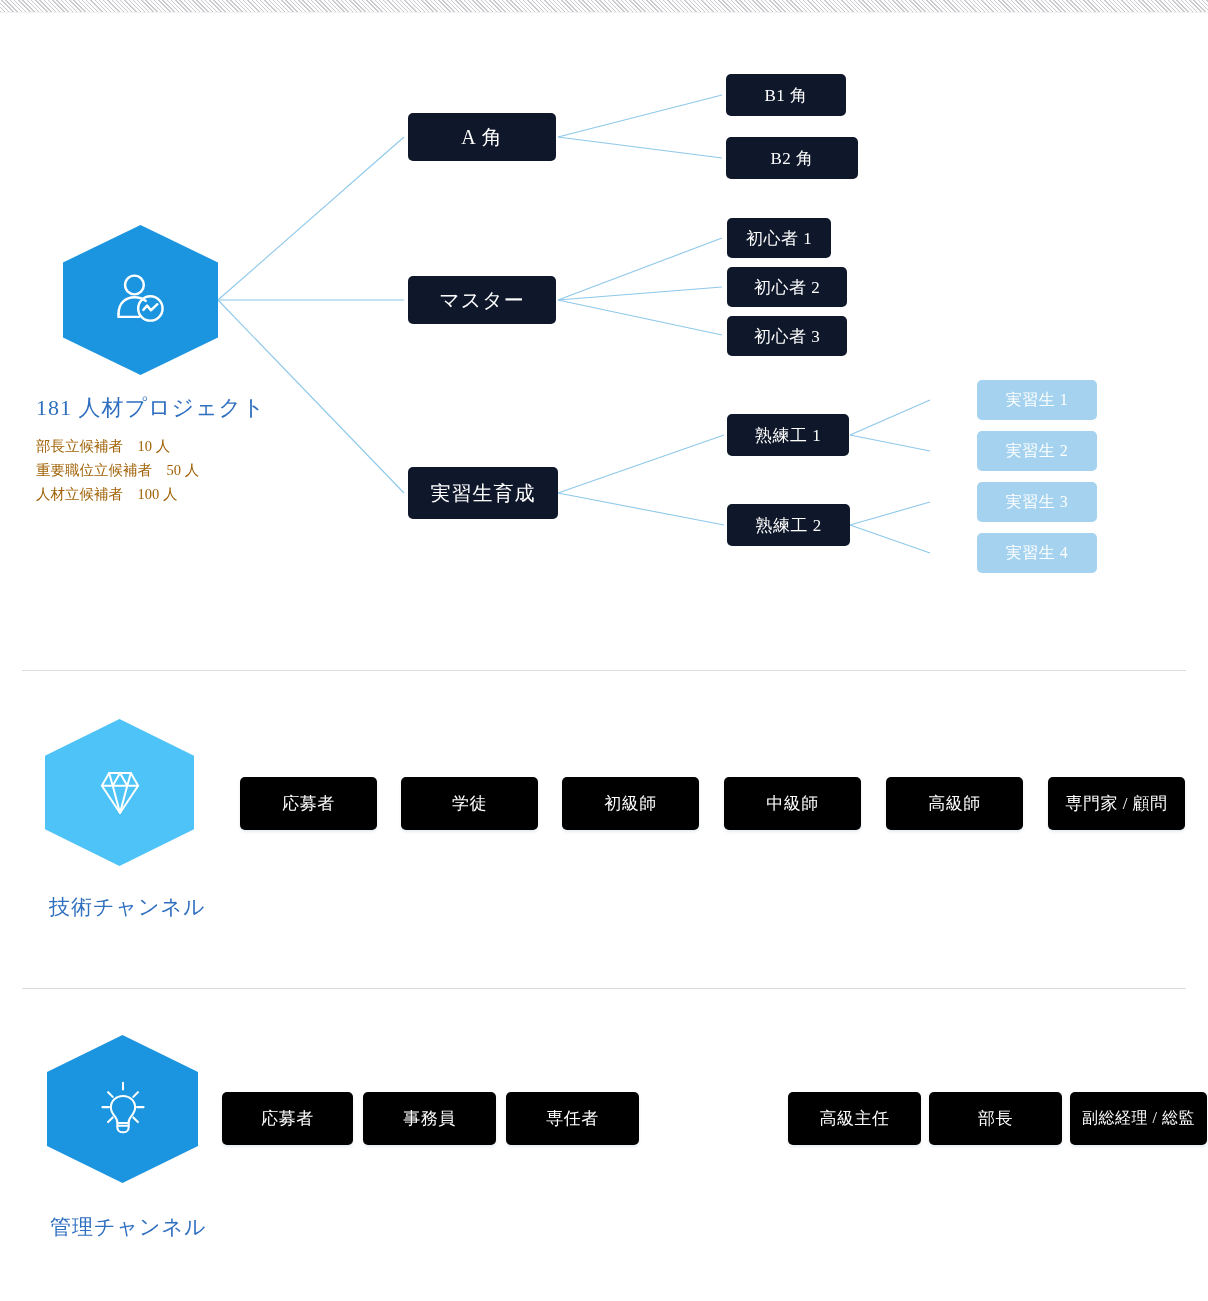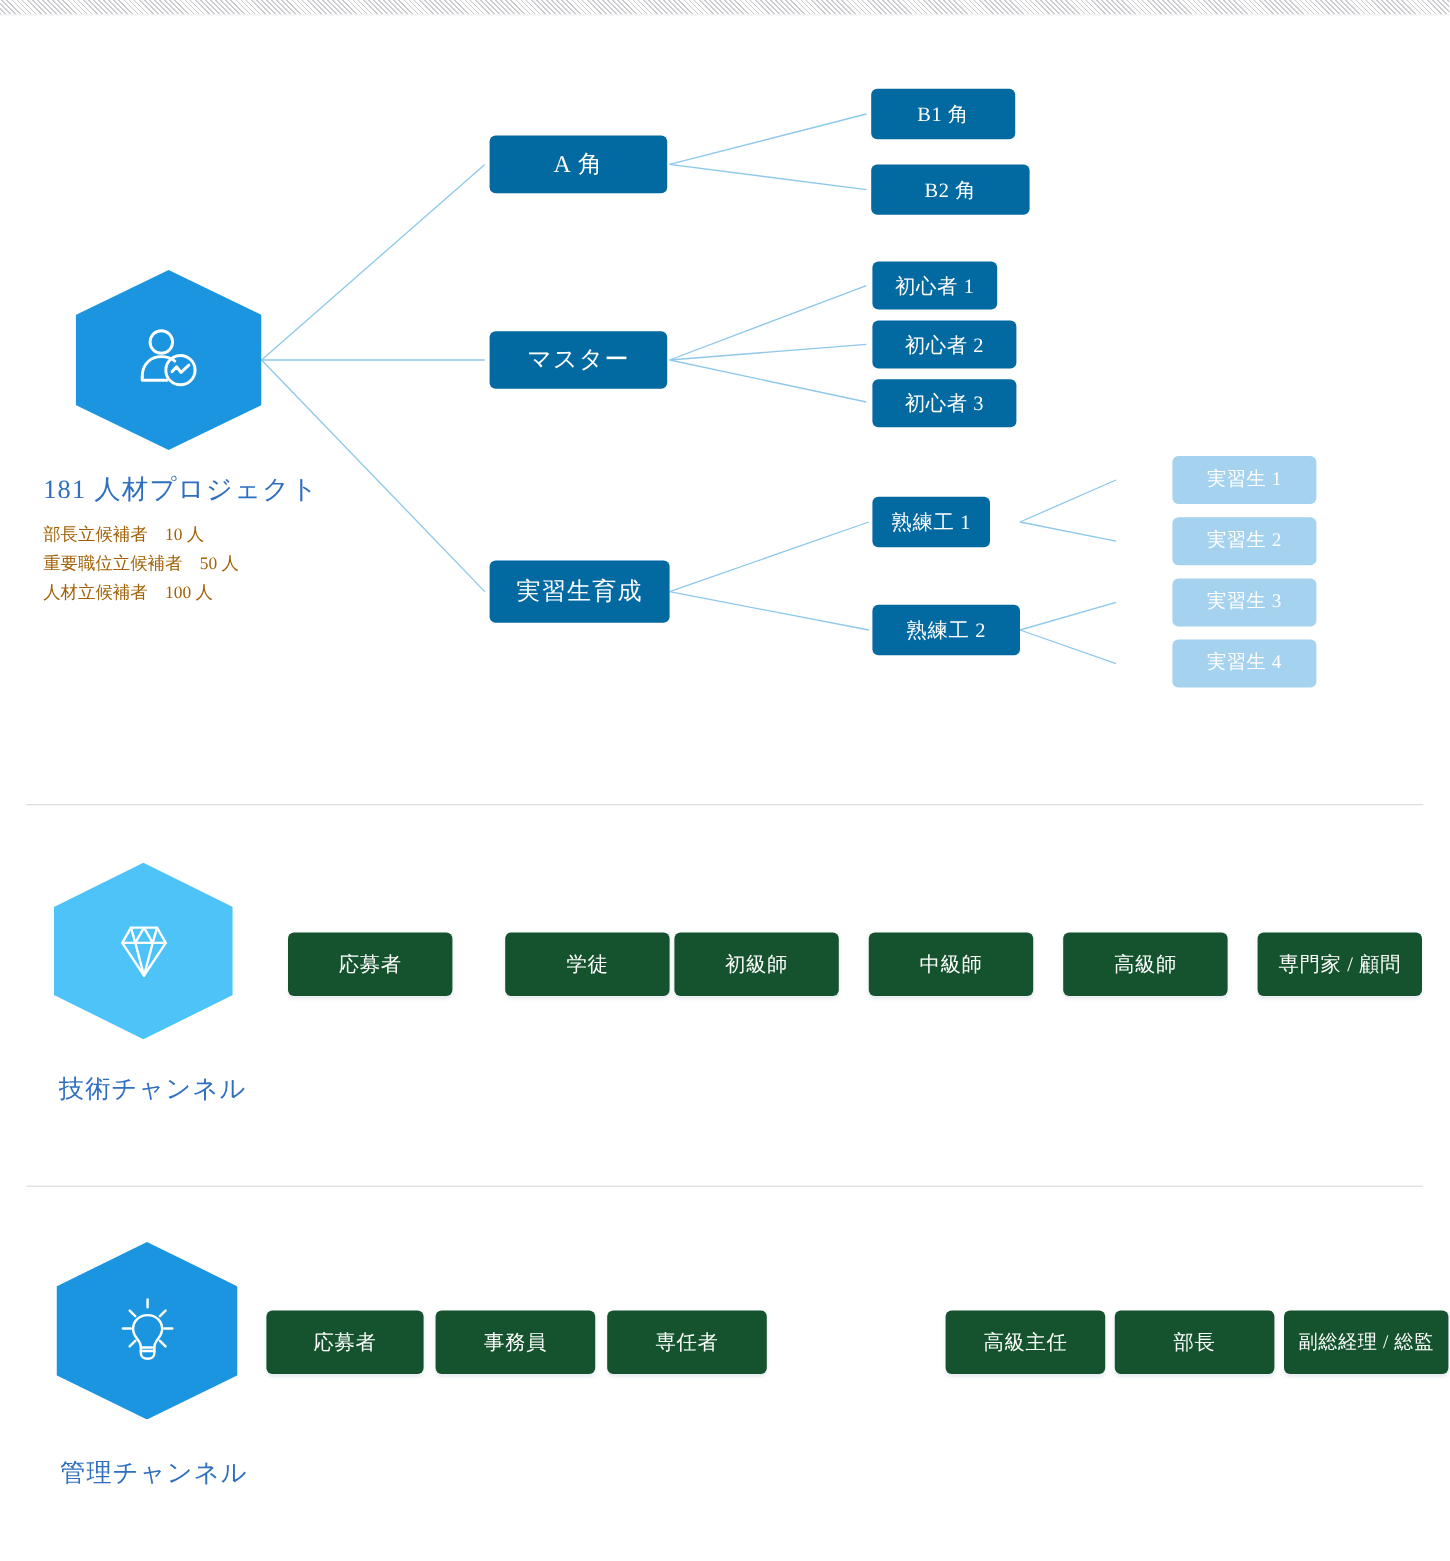--- a/index.html
+++ b/index.html
@@ -64,31 +64,31 @@
   
   .node {
     position: absolute;
     display: flex; align-items: center; justify-content: center;
     color: #ffffff;
     border-radius: 5px;
     white-space: nowrap;
     text-align: center;
     line-height: 1;
   }
-  .node.dark  { background: #0369a1; }
+  .node.dark  { background: #0f172a; }
   .node.light { background: #a4d2ef; margin-left: 43px; }
 
   .node.lvl1 { font-size: 20px; letter-spacing: 1px; }
   .node.lvl2 { font-size: 17px; letter-spacing: .5px; }
   .node.lvl3 { font-size: 16px; letter-spacing: .5px; }
 
   .chip {
     position: absolute;
     display: flex; align-items: center; justify-content: center;
-    background: #14532d; color: #ffffff;
+    background: #000000; color: #ffffff;
     border-radius: 5px; font-size: 17px; white-space: nowrap;
     letter-spacing: .5px;
     box-shadow: 0 2px 3px rgba(120,150,180,0.18);
   }
 
   
   .links { position: absolute; left: 0; top: 0; width: 1208px; height: 657px; pointer-events: none; }
   .links line { stroke: #8ec8ea; stroke-width: 1.1; }
 </style>
 </head>
@@ -149,21 +149,21 @@
     <div class="node dark lvl1" style="left:408px; top:263px; width:148px; height:48px;">マスター</div>
     <div class="node dark lvl1" style="left:408px; top:454px; width:150px; height:52px;">実習生育成</div>
 
     <div class="node dark lvl2" style="left:726px; top:61px; width:120px; height:42px;">B1 角</div>
     <div class="node dark lvl2" style="left:726px; top:124px; width:132px; height:42px;">B2 角</div>
 
     <div class="node dark lvl2" style="left:727px; top:205px; width:104px; height:40px;">初心者 1</div>
     <div class="node dark lvl2" style="left:727px; top:254px; width:120px; height:40px;">初心者 2</div>
     <div class="node dark lvl2" style="left:727px; top:303px; width:120px; height:40px;">初心者 3</div>
 
-    <div class="node dark lvl2" style="left:727px; top:401px; width:98px; height:42px;">熟練工 1</div>
+    <div class="node dark lvl2" style="left:727px; top:401px; width:122px; height:42px;">熟練工 1</div>
     <div class="node dark lvl2" style="left:727px; top:491px; width:123px; height:42px;">熟練工 2</div>
 
     <div class="node light lvl3" style="left:934px; top:367px; width:120px; height:40px;">実習生 1</div>
     <div class="node light lvl3" style="left:934px; top:418px; width:120px; height:40px;">実習生 2</div>
     <div class="node light lvl3" style="left:934px; top:469px; width:120px; height:40px;">実習生 3</div>
     <div class="node light lvl3" style="left:934px; top:520px; width:120px; height:40px;">実習生 4</div>
   </div>
 
   <div class="divider" id="div-1"></div>
 
@@ -179,21 +179,21 @@
             <path d="M44 8 L40 22 L32 52"></path>
             <path d="M24 22 L32 8 L40 22"></path>
           </svg>
         </span>
       </div>
     </div>
 
     <div class="hex-caption" style="left:49px; top:222px;">技術チャンネル</div>
 
     <div class="chip" style="left:240px; top:106px; width:137px; height:53px;">応募者</div>
-    <div class="chip" style="left:401px; top:106px; width:137px; height:53px;margin-left:20px;">学徒</div>
+    <div class="chip" style="left:401px; top:106px; width:137px; height:53px;">学徒</div>
     <div class="chip" style="left:562px; top:106px; width:137px; height:53px;">初級師</div>
     <div class="chip" style="left:724px; top:106px; width:137px; height:53px;">中級師</div>
     <div class="chip" style="left:886px; top:106px; width:137px; height:53px;">高級師</div>
     <div class="chip" style="left:1048px; top:106px; width:137px; height:53px;">専門家 / 顧問</div>
   </div>
 
   <div class="divider" id="div-2"></div>
 
   <div class="section" id="sec-mgmt">
 

